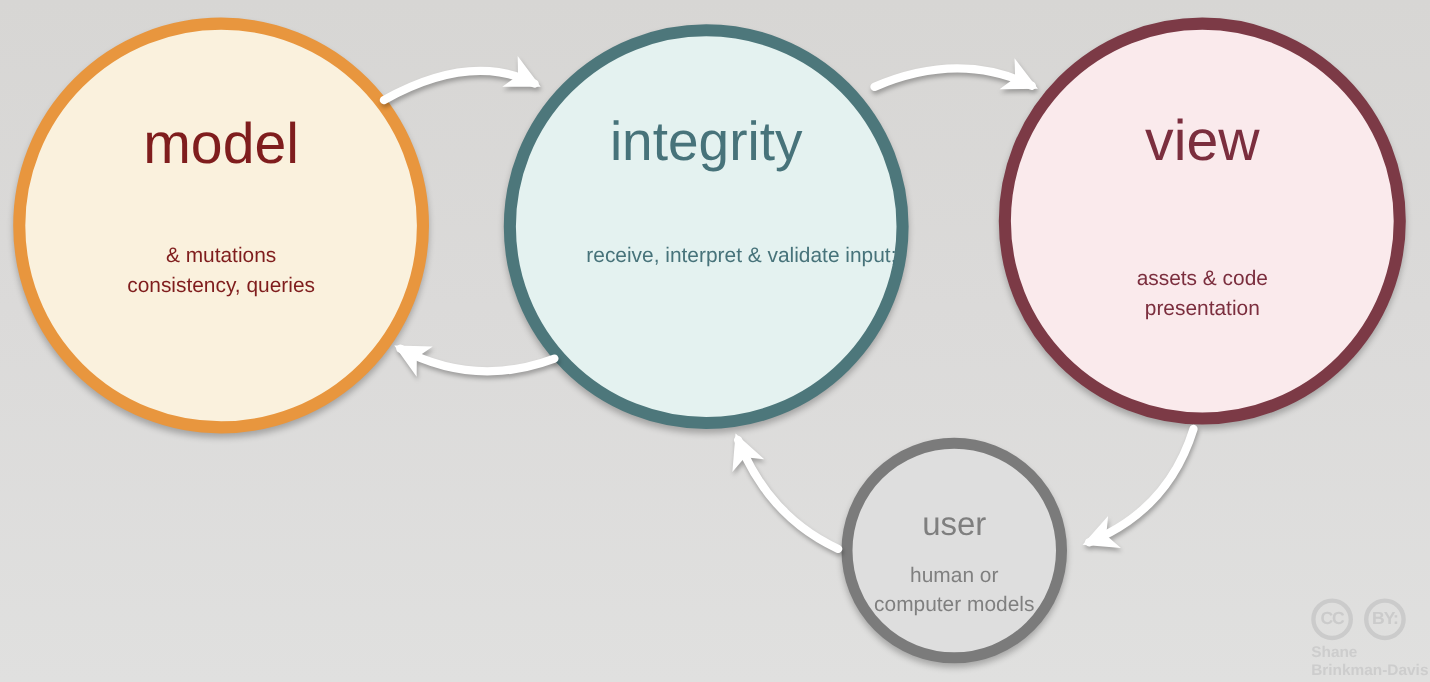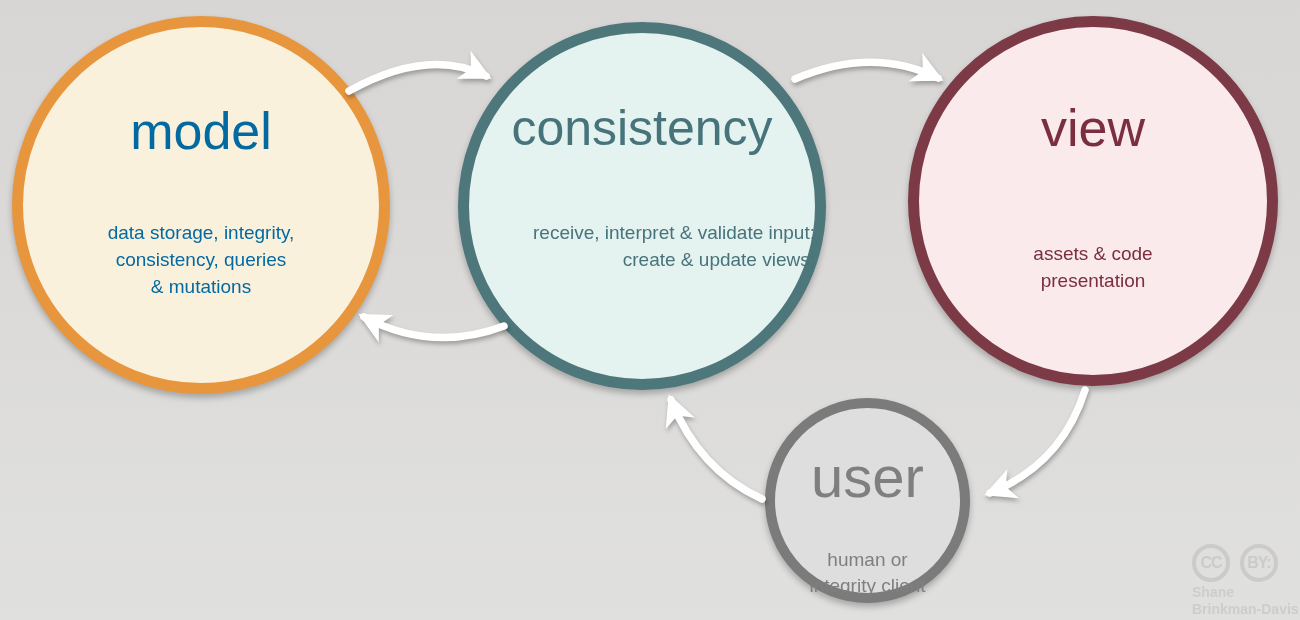--- a/index.html
+++ b/index.html
@@ -50,22 +50,22 @@
 
   .node-controller { left: 458px; top: 22px;  width: 368px; height: 368px; border-width: 11px; }
   .node-controller .title { top: 68px;  font-size: 50px; line-height: 54px; }
   .node-controller .desc  { top: 186px; text-align: right; }
 
   .node-view       { left: 908px; top: 16px;  width: 370px; height: 370px; border-width: 11px; }
   .node-view .title { top: 73px;  font-size: 52px; line-height: 56px; }
   .node-view .desc  { top: 213px; }
 
   .node-user       { left: 765px; top: 398px; width: 205px; height: 205px; border-width: 10px; z-index: 2; }
-  .node-user .title { top: 44px;  font-size: 58px; line-height: 50px; }
-  .node-user .desc  { top: 103px; font-size: 19px; line-height: 26px; margin-top: 36px; }
+  .node-user .title { top: 44px;  font-size: 30px; line-height: 50px; }
+  .node-user .desc  { top: 103px; font-size: 19px; line-height: 26px; }
 
   .attribution {
     position: absolute;
     left: 1192px; top: 544px;
     z-index: 4;
   }
   .badges { display: flex; gap: 10px; }
   .badge {
     width: 30px; height: 30px;
     border: 4px solid #cbcbcb;
@@ -101,50 +101,48 @@
     </defs>
     <g fill="none" stroke="#ffffff" stroke-width="7.5" stroke-linecap="round">
       <path d="M 349 91 Q 428 47 486 76" marker-end="url(#ah)"></path>
       <path d="M 795 79 Q 872 46 938 78" marker-end="url(#ah)"></path>
       <path d="M 504 326 Q 432 353 364 317" marker-end="url(#ah)"></path>
       <path d="M 1085 390 Q 1062 464 990 493" marker-end="url(#ah)"></path>
       <path d="M 762 499 Q 699 470 671 400" marker-end="url(#ah)"></path>
     </g>
   </svg>
 
-  <div class="node node-model" style="border-color: rgb(232, 150, 62); background: rgb(250, 241, 221); color: #0369a1;">
+  <div class="node node-model" style="border-color: rgb(232, 150, 62); background: rgb(250, 241, 221); color: #7f1d1d;">
     <div class="title">model</div>
     <div class="desc">
-      <div>data storage, integrity,</div>
+      <div>&amp; mutations</div>
       <div>consistency, queries</div>
-      <div>&amp; mutations</div>
     </div>
   </div>
 
   <div class="node node-controller" style="border-color: rgb(77, 119, 123); background: rgb(228, 242, 240); color: rgb(71, 115, 122);">
-    <div class="title">consistency</div>
+    <div class="title">integrity</div>
     <div class="desc">
       <div>receive, interpret &amp; validate input;</div>
-      <div>create &amp; update views;</div>
     </div>
   </div>
 
   <div class="node node-view" style="border-color: rgb(124, 58, 70); background: rgb(250, 234, 236); color: rgb(123, 46, 62);">
     <div class="title">view</div>
     <div class="desc">
       <div>assets &amp; code</div>
       <div>presentation</div>
     </div>
   </div>
 
   <div class="node node-user" style="border-color: rgb(123, 123, 123); background: rgb(222, 222, 222); color: rgb(127, 127, 127);">
     <div class="title">user</div>
     <div class="desc">
       <div>human or</div>
-      <div>integrity client</div>
+      <div>computer models</div>
     </div>
   </div>
 
   <div class="attribution">
     <div class="badges">
       <div class="badge">CC</div>
       <div class="badge">BY:</div>
     </div>
     <div class="author">Shane</div>
     <div class="author">Brinkman-Davis</div>

